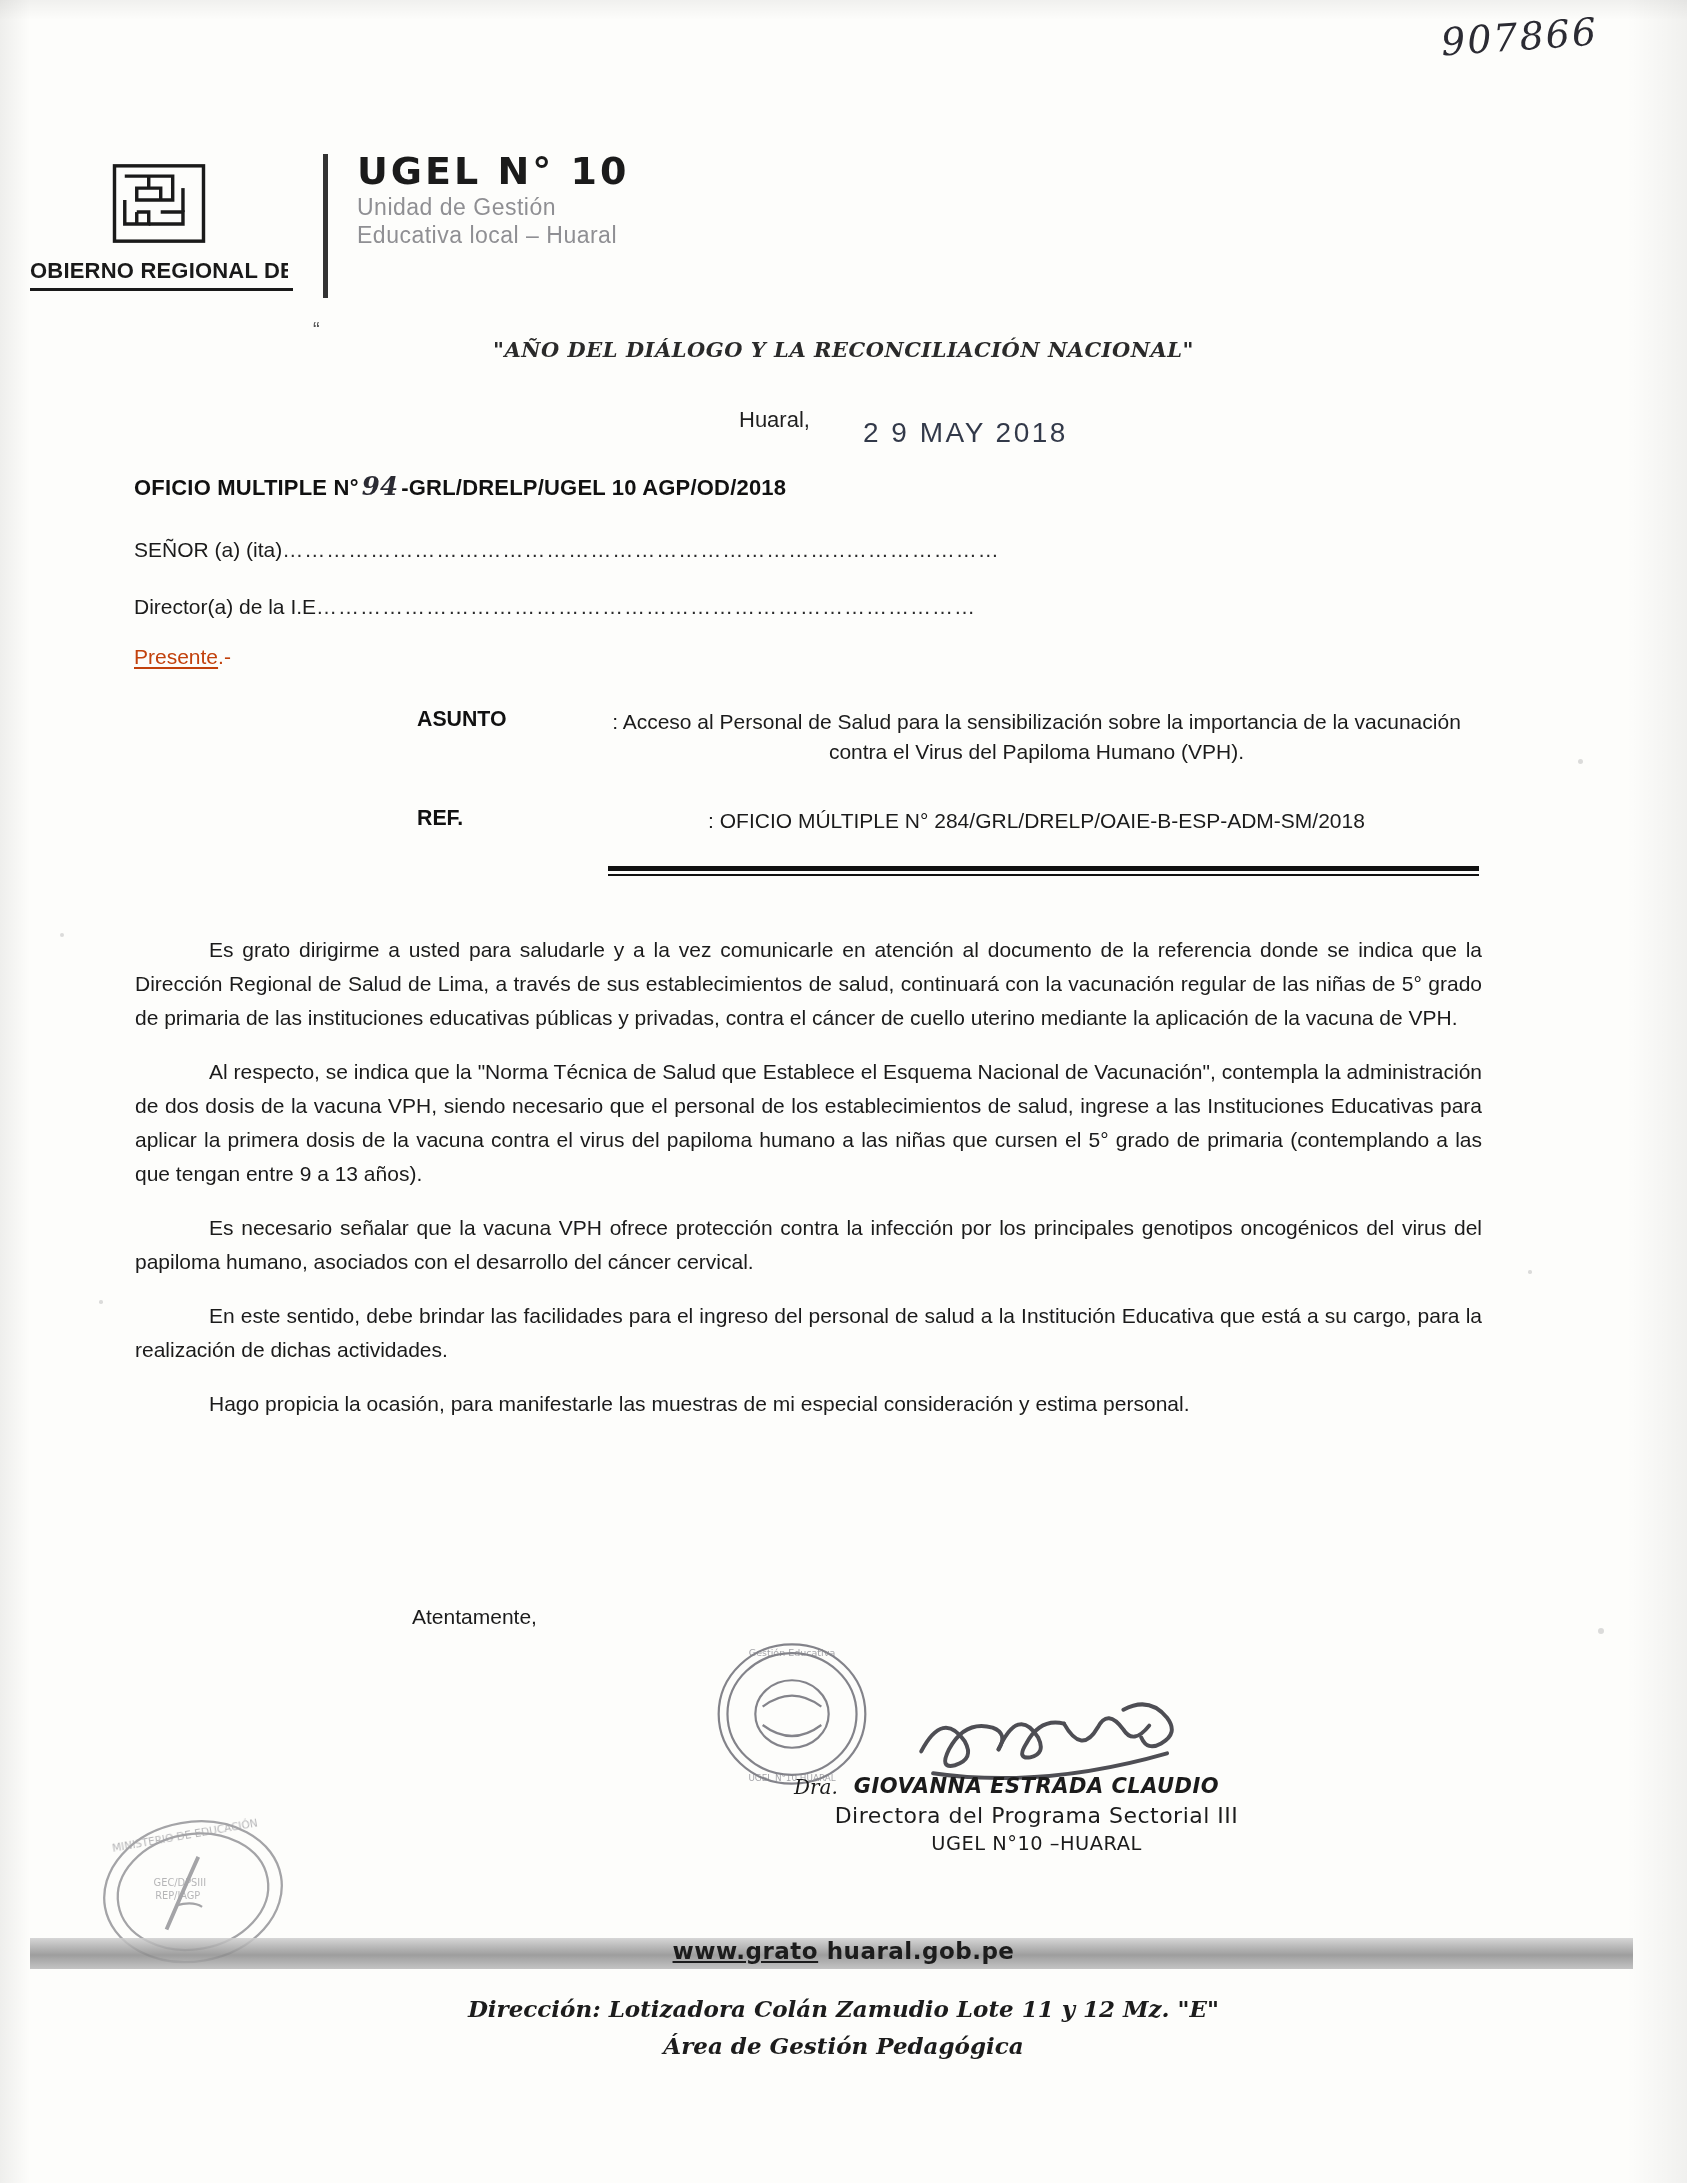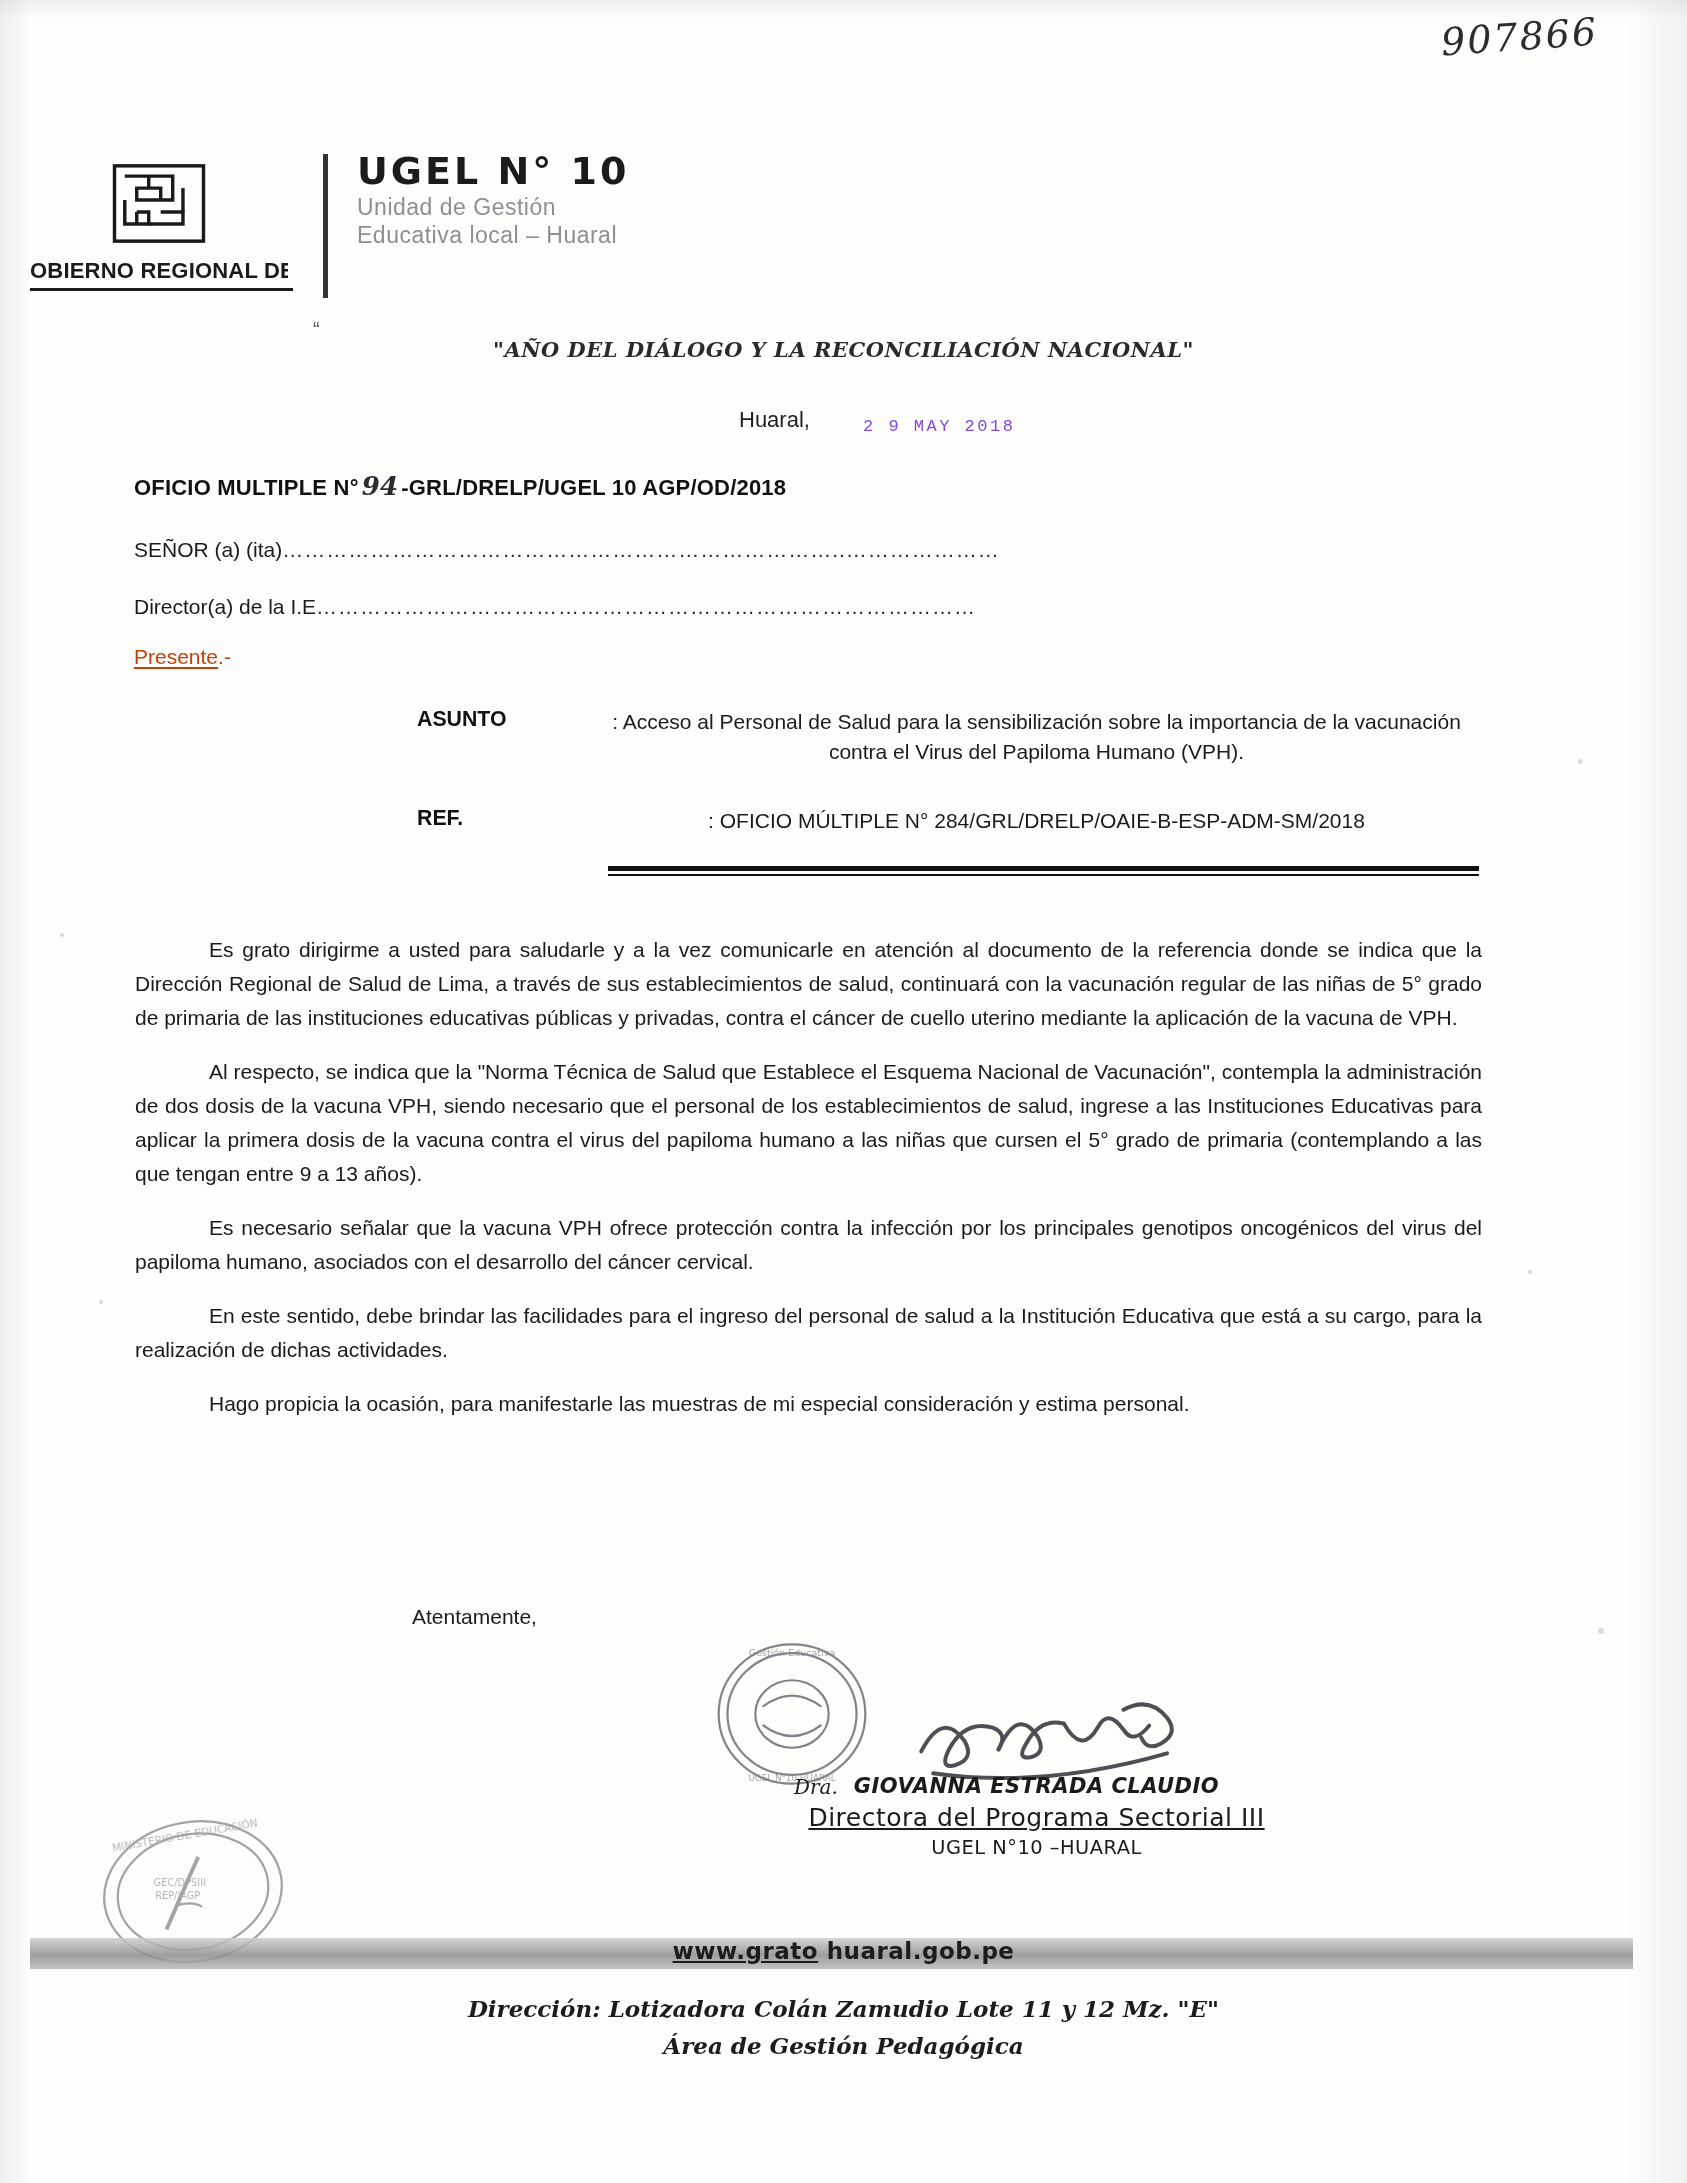--- a/index.html
+++ b/index.html
@@ -149,24 +149,24 @@
     position: absolute;
     left: 739px;
     top: 407px;
     font-size: 22px;
     color: #1f1f1f;
   }
   .date-stamp {
     position: absolute;
     left: 863px;
     top: 417px;
-    font-family: Liberation Mono, monospace;
-    font-size: 17px;
+    font-family: Liberation Sans, sans-serif;
+    font-size: 28px;
     letter-spacing: 2.5px;
-    color: #6d28d9;
+    color: #0f172a;
     opacity: 0.85;
   }
 
   
   .oficio {
     position: absolute;
     left: 134px;
     top: 471px;
     font-size: 22px;
     font-weight: bold;
@@ -266,25 +266,24 @@
   .sign-name {
     font-family: "DejaVu Sans", sans-serif;
     font-weight: bold;
     font-style: italic;
     font-size: 21px;
     letter-spacing: 0.5px;
     color: #1b1b1b;
   }
   .sign-role {
     font-family: "DejaVu Sans", sans-serif;
-    font-size: 25px;
+    font-size: 22px;
     color: #1b1b1b;
     margin-top: 5px;
     letter-spacing: 0.5px;
-    text-decoration: underline;
   }
   .sign-unit {
     font-family: "DejaVu Sans", sans-serif;
     font-size: 19.4px;
     color: #1b1b1b;
     margin-top: 4px;
     letter-spacing: 0.5px;
   }
   .sign-dra {
     position: absolute;

